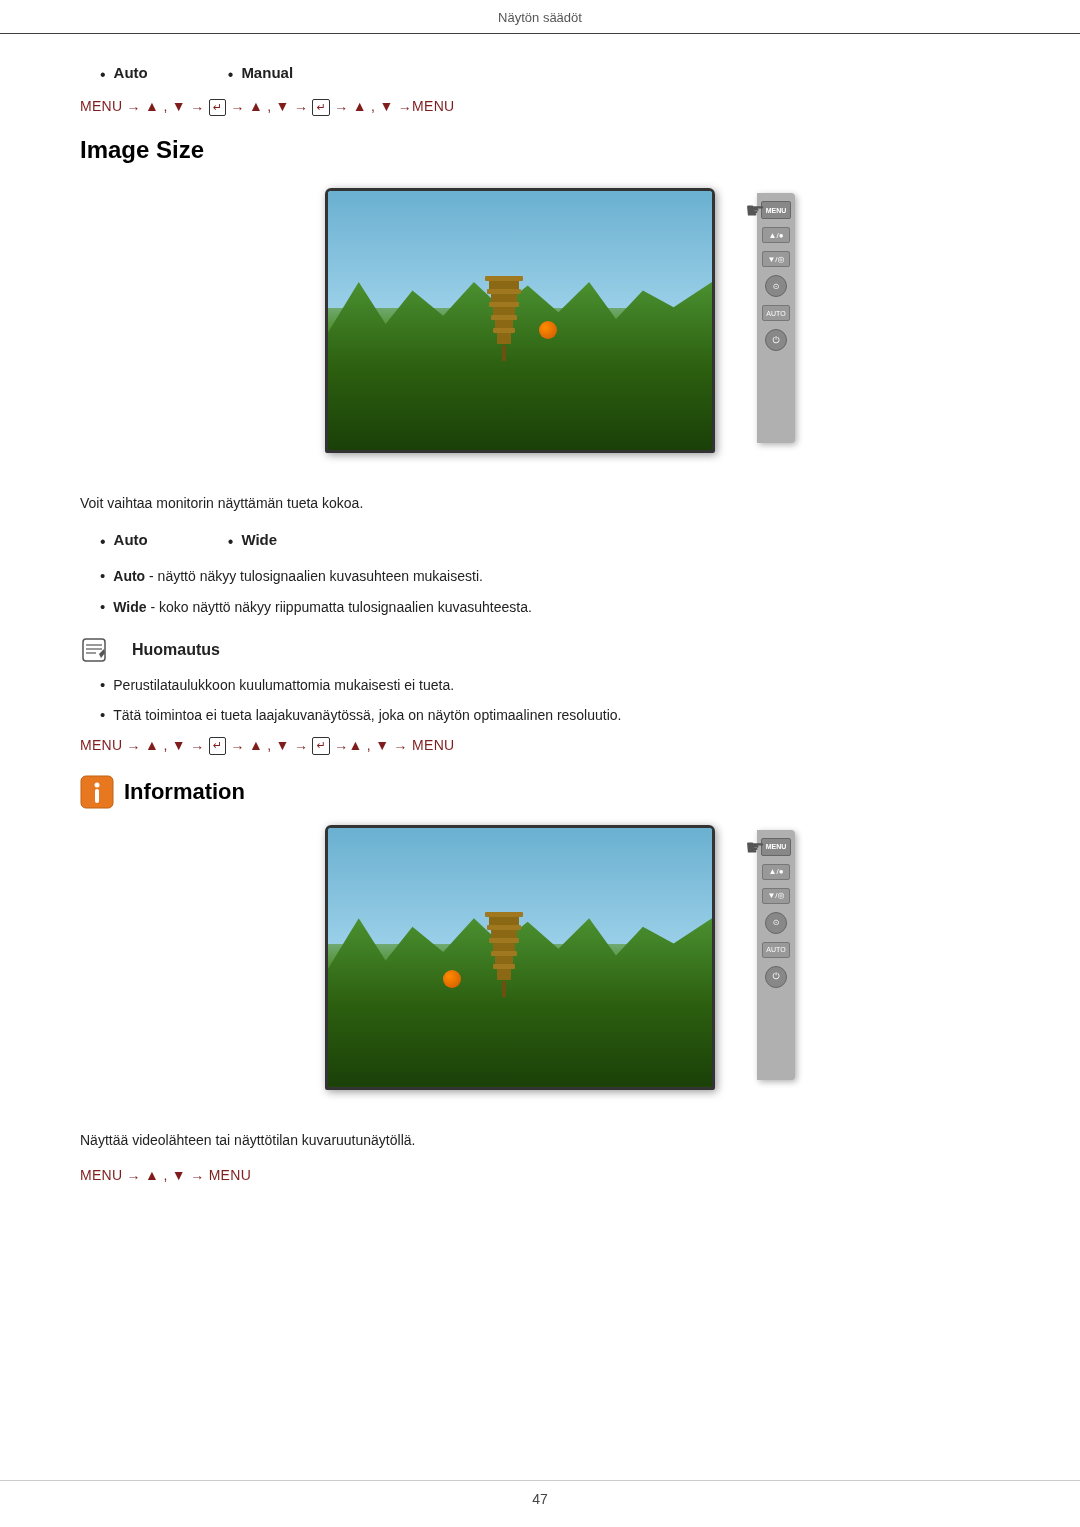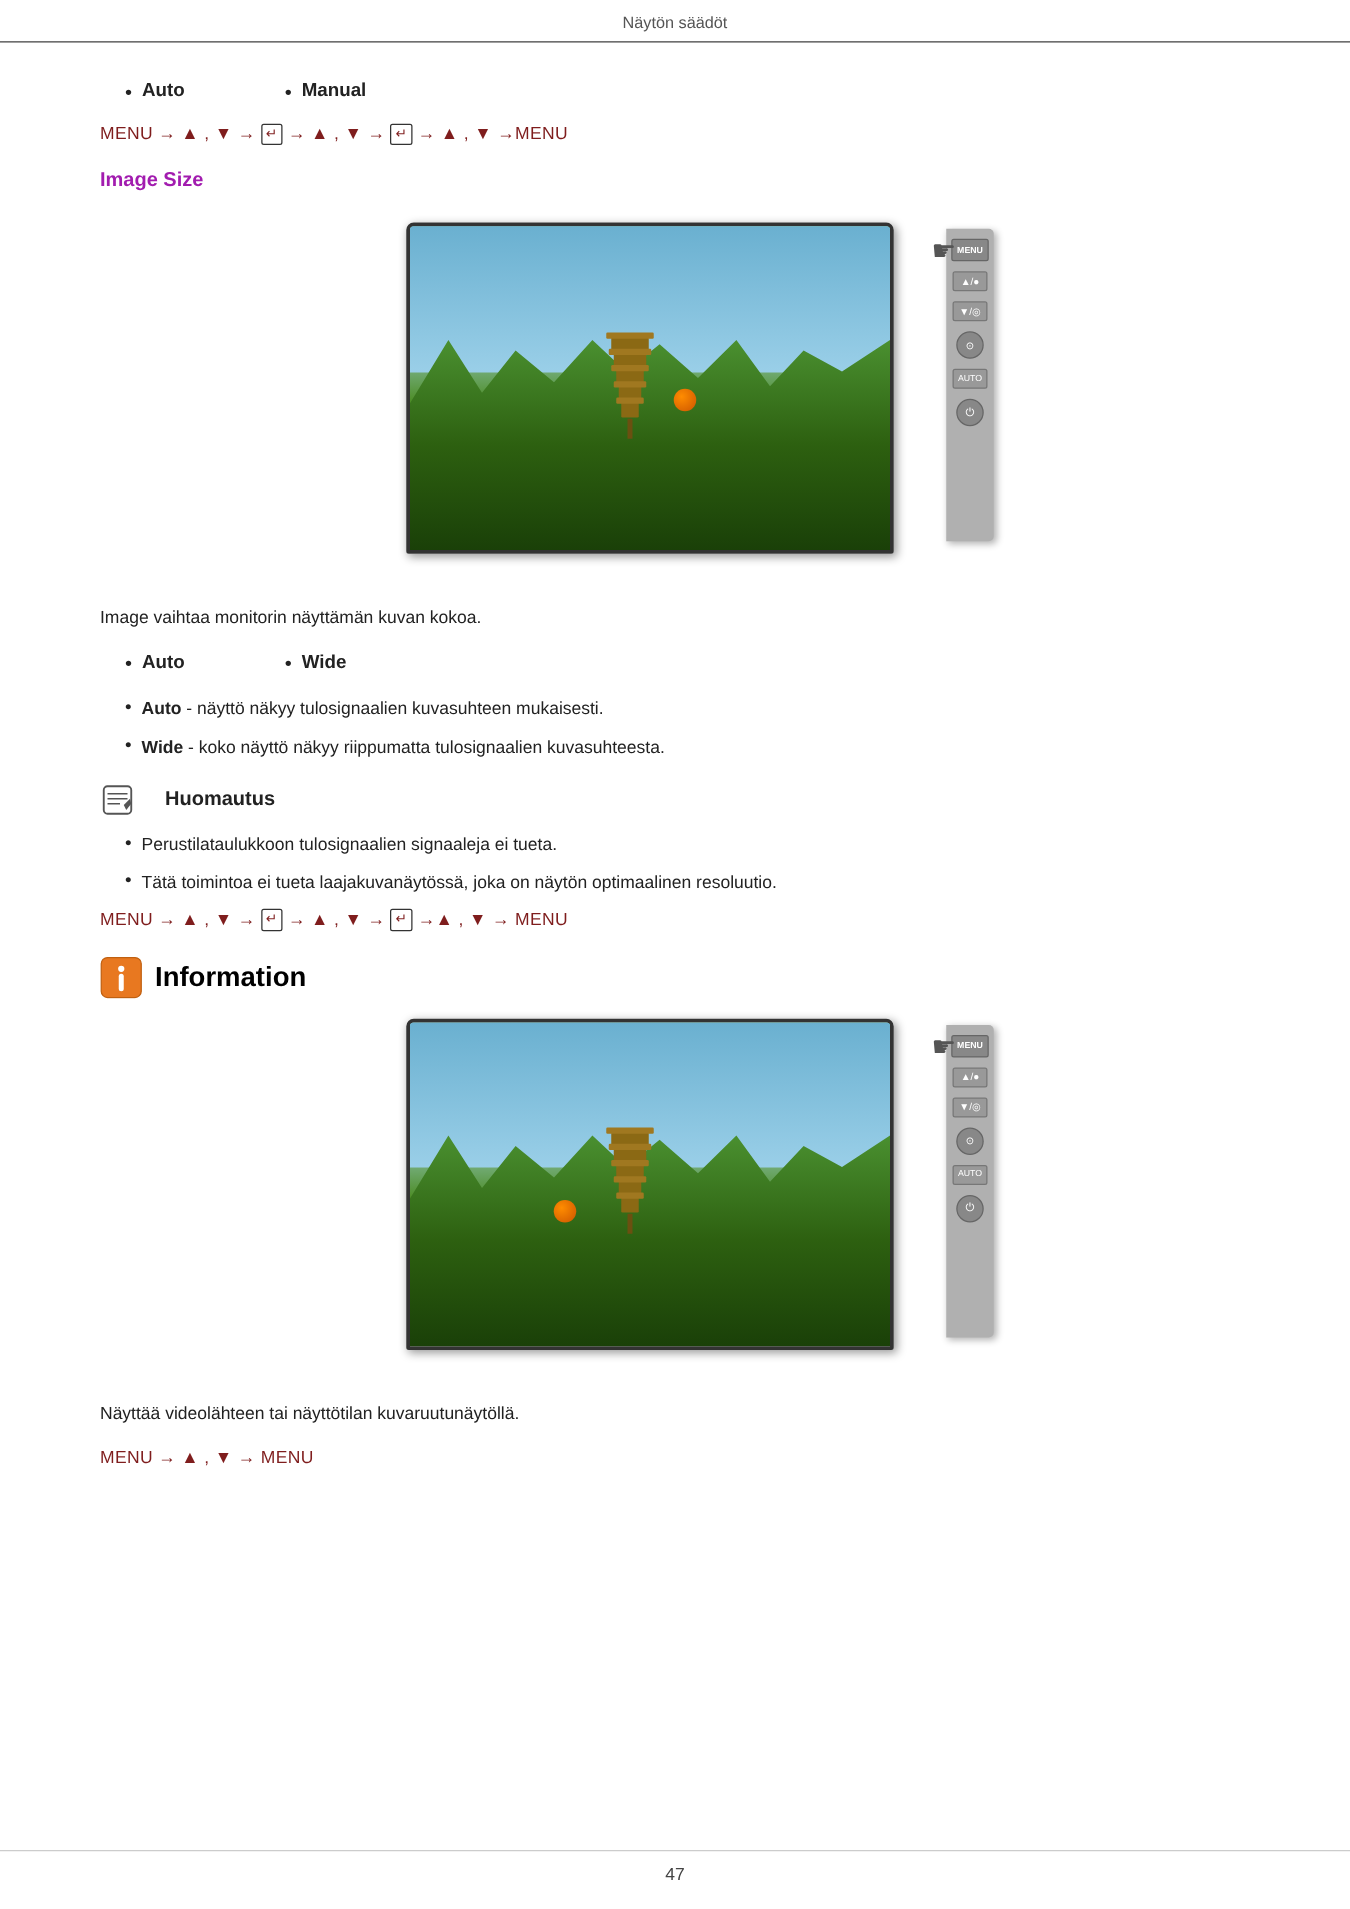--- a/index.html
+++ b/index.html
@@ -58,23 +58,23 @@
 
     .menu-path {
       font-size: 14px;
       color: #7f1d1d;
       margin: 10px 0 20px 0;
       letter-spacing: 0.3px;
     }
 
     
     .section-heading {
-      font-size: 16px;
+      font-size: 24px;
       font-weight: bold;
-      color: #a21caf;
+      color: #000000;
       margin-bottom: 24px;
       margin-top: 10px;
     }
 
     
     .monitor-block {
       display: flex;
       justify-content: center;
       margin: 10px 0 24px 0;
     }
@@ -369,21 +369,21 @@
           <div class="side-button" style="font-size:7px;">AUTO</div>
           <div class="side-button-round">
             <span style="font-size:9px;color:#fff;">⏻</span>
           </div>
         </div>
 
         <div class="hand-cursor">☛</div>
       </div>
     </div>
 
-    <div class="description-text">Image vaihtaa monitorin näyttämän kuvan kokoa.</div>
+    <div class="description-text">Voit vaihtaa monitorin näyttämän tueta kokoa.</div>
 
     <div class="bullet-row">
       <div class="bullet-item">
         <span class="bullet-dot">•</span>
         <span class="bullet-label">Auto</span>
       </div>
       <div class="bullet-item">
         <span class="bullet-dot">•</span>
         <span class="bullet-label">Wide</span>
       </div>
@@ -411,21 +411,21 @@
           <line x1="5" y1="12" x2="21" y2="12" stroke="#555" stroke-width="1.2"></line>
           <line x1="5" y1="16" x2="15" y2="16" stroke="#555" stroke-width="1.2"></line>
           <polygon points="18,17 23,12 24,16 20,21" fill="#555" stroke="none"></polygon>
         </svg>
       </div>
       <span class="note-title">Huomautus</span>
     </div>
 
     <div class="bullet-para">
       <span class="dot">•</span>
-      <span class="text">Perustilataulukkoon tulosignaalien signaaleja ei tueta.</span>
+      <span class="text">Perustilataulukkoon kuulumattomia mukaisesti ei tueta.</span>
     </div>
 
     <div class="bullet-para">
       <span class="dot">•</span>
       <span class="text">Tätä toimintoa ei tueta laajakuvanäytössä, joka on näytön optimaalinen resoluutio.</span>
     </div>
 
     <div class="menu-path">
       MENU → ▲ , ▼ → <span class="enter-key">↵</span> → ▲ , ▼ → <span class="enter-key">↵</span> →▲ , ▼ → MENU
     </div>

